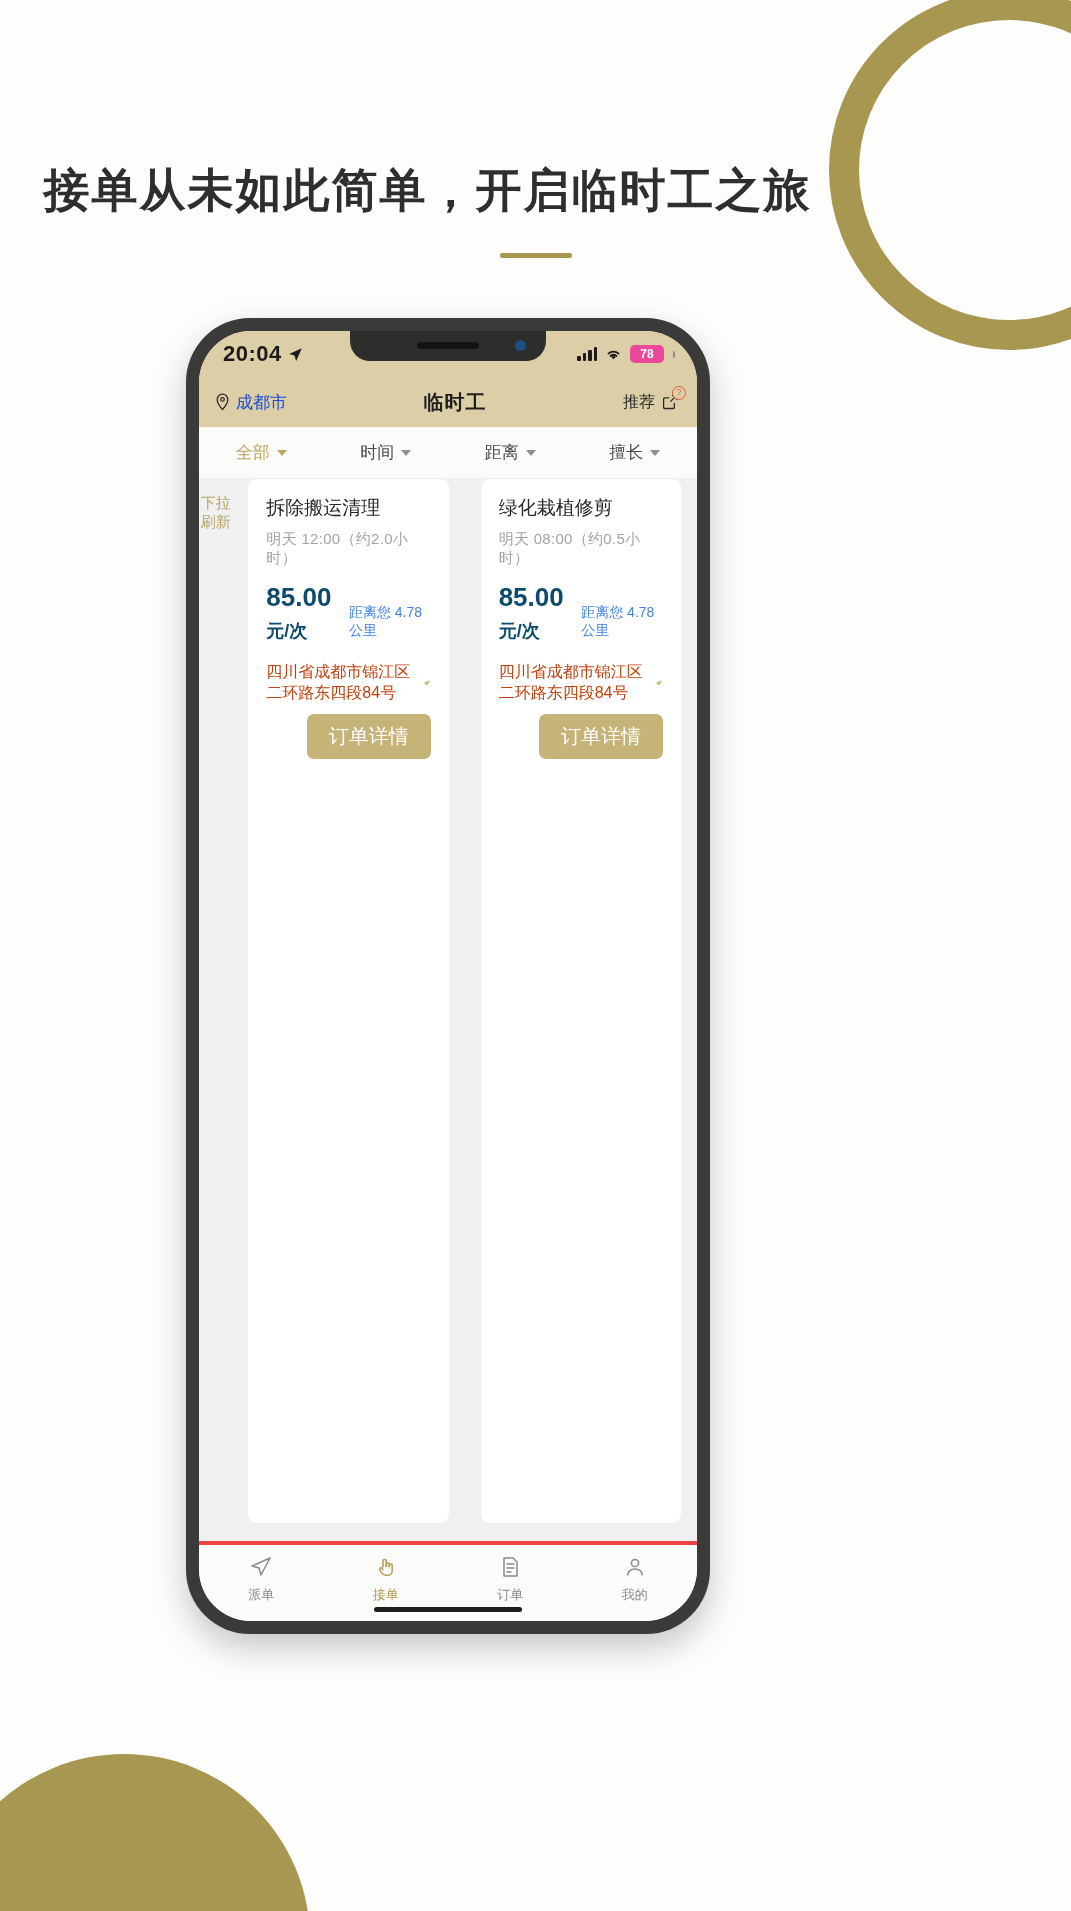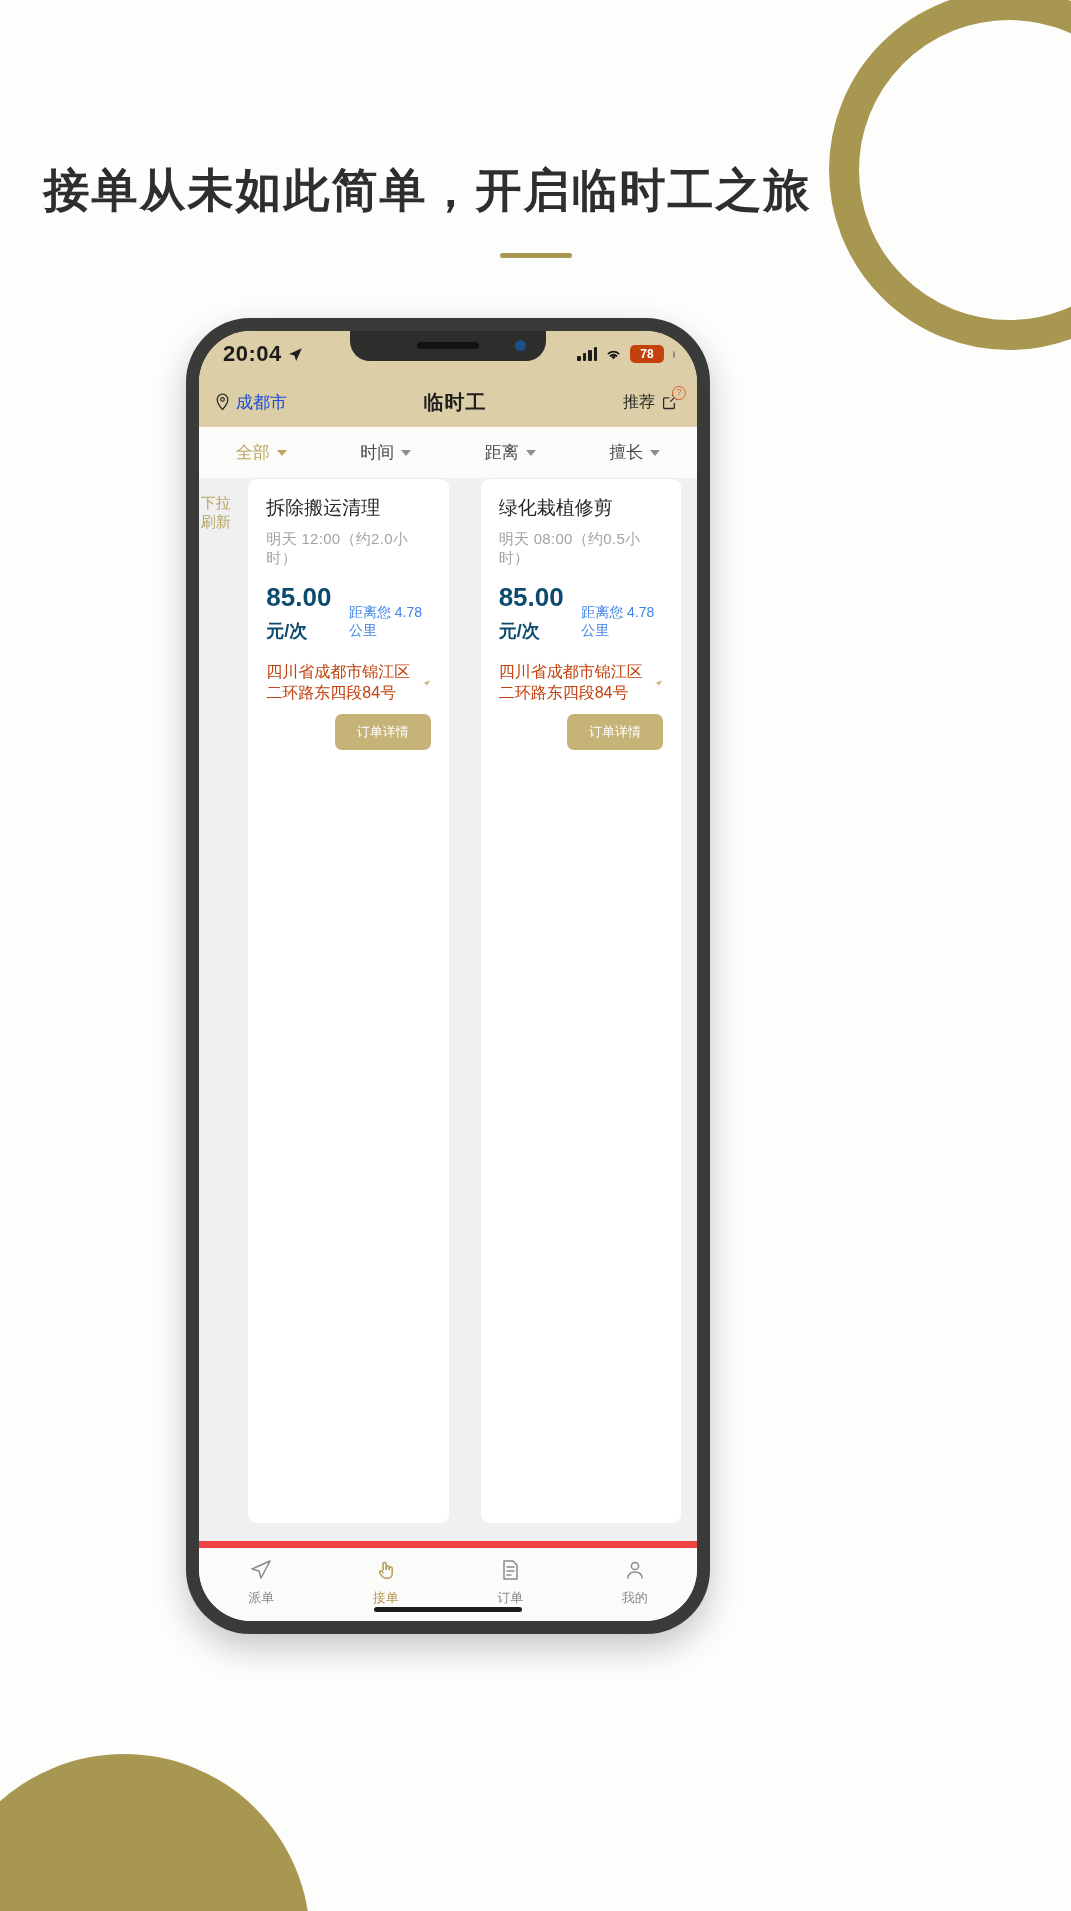--- a/index.html
+++ b/index.html
@@ -90,21 +90,21 @@
   .sb-right { display: flex; align-items: center; gap: 7px; }
   .bars { display: flex; align-items: flex-end; gap: 2px; height: 14px; }
   .bars i { display: block; width: 3.5px; background: #1c1c1c; border-radius: 1px; }
   .bars i:nth-child(1){ height: 5px; }
   .bars i:nth-child(2){ height: 8px; }
   .bars i:nth-child(3){ height: 11px; }
   .bars i:nth-child(4){ height: 14px; }
   .batt {
     display: flex; align-items: center; justify-content: center;
     min-width: 34px; height: 18px;
-    background: #c2410c; border-radius: 5px;
+    background: #ec4899; border-radius: 5px;
     color: #fff; font-size: 12px; font-weight: 700;
     padding: 0 4px;
   }
   .batt-cap { width: 2.5px; height: 7px; background: #8d8d8d; border-radius: 0 2px 2px 0; margin-left: 1.5px;}
 
   
   .navbar {
     flex: none; height: 50px;
     background: #dcceA6;
     display: flex; align-items: center; justify-content: space-between;
@@ -166,30 +166,30 @@
   .price .unit { font-size: 18px; font-weight: 700; }
   .dist { color: #3f82e8; font-size: 14px; padding-bottom: 4px; }
   .row-addr {
     display: flex; align-items: center; gap: 6px;
     margin-top: 18px; font-size: 16px; color: #c2410c;
   }
   .arrow-icon { display: inline-block; }
   .row-btn { display: flex; justify-content: flex-end; margin-top: 10px; }
   .btn-detail {
     background: #c6b377; color: #ffffff;
-    font-size: 13px; border-radius: 7px;
+    font-size: 20px; border-radius: 7px;
     padding: 9px 22px; border: none;
     font-family: inherit;
   }
 
   
   .tabbar {
     flex: none; height: 80px;
     background: #fbfbfa;
-    border-top: 7px solid #ef4444;
+    border-top: 4px solid #ef4444;
     display: flex; align-items: flex-start; padding-top: 9px;
   }
   .tab { flex: 1; display: flex; flex-direction: column; align-items: center; gap: 6px; }
   .tab-label { font-size: 13px; color: #8a8a8a; }
   .tab.active .tab-label { color: #b79b55; }
   .tab-ico { height: 26px; display: flex; align-items: center; justify-content: center; color: #8a8a8a; }
   .tab.active .tab-ico { color: #b79b55; }
   .homebar {
     position: absolute; bottom: 9px; left: 50%; transform: translateX(-50%);
     width: 148px; height: 5px; border-radius: 3px; background: #1d1d1d;

